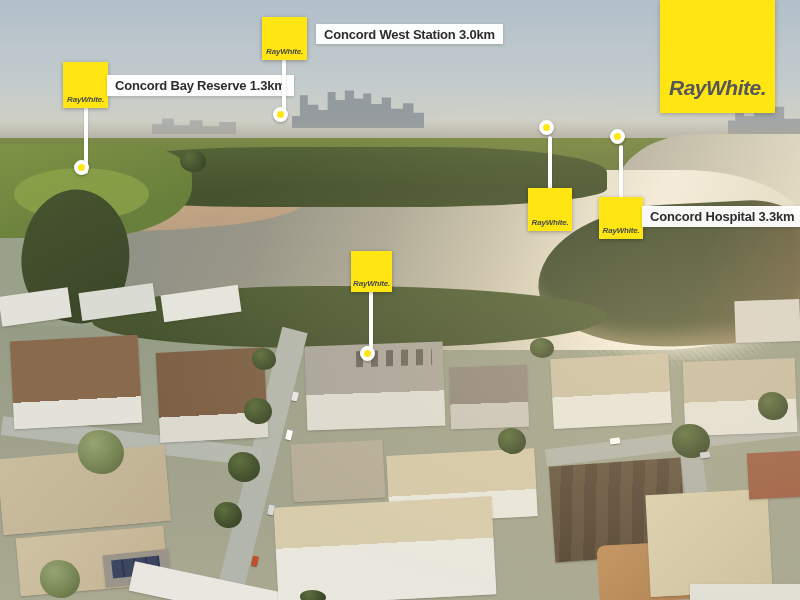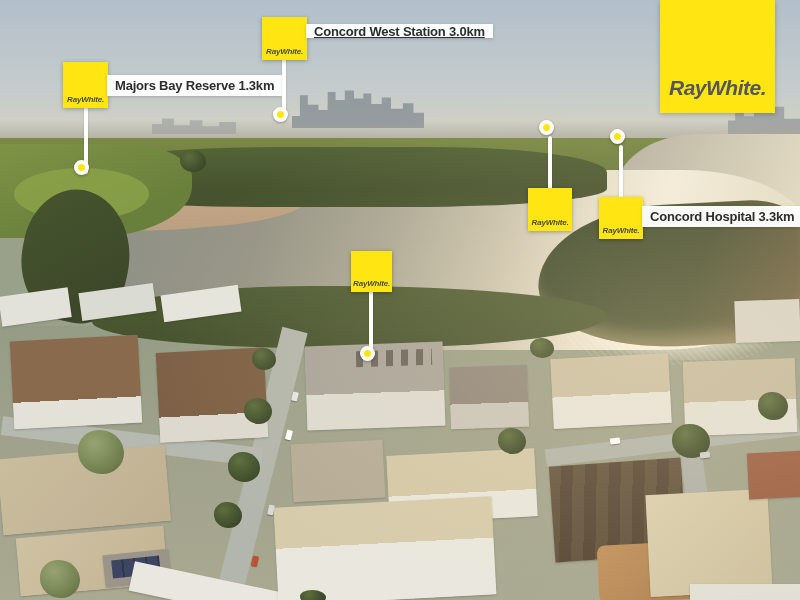--- a/index.html
+++ b/index.html
@@ -95,21 +95,21 @@
 
   
   .m-majors .stem{left:84px;top:104px;height:70px;}
   .m-majors .dot{left:74px;top:160px;}
   .m-majors .pin{left:63px;top:62px;width:45px;height:46px;}
   .m-majors .bar{left:107px;top:75px;height:21px;}
 
   .m-station .stem{left:282px;top:55px;height:66px;}
   .m-station .dot{left:273px;top:107px;}
   .m-station .pin{left:262px;top:17px;width:45px;height:43px;}
-  .m-station .bar{left:306px;top:24px;height:14px;text-decoration:underline;}
+  .m-station .bar{left:316px;top:24px;height:20px;}
 
   .m-school .stem{left:548px;top:136px;height:56px;}
   .m-school .dot{left:539px;top:120px;}
   .m-school .pin{left:528px;top:188px;width:44px;height:43px;}
 
   .m-hospital .stem{left:619px;top:145px;height:56px;}
   .m-hospital .dot{left:610px;top:129px;}
   .m-hospital .pin{left:599px;top:197px;width:44px;height:42px;}
   .m-hospital .bar{left:642px;top:206px;height:21px;}
 
@@ -198,21 +198,21 @@
   <div class="car" style="left:700px;top:452px;width:10px;height:6px;background:#d0d0d0;transform:rotate(-7deg);"></div>
 
   <div class="warm"></div>
 
   <div class="marker m-majors">
     <div class="stem"></div>
     <div class="dot"></div>
     <div class="pin">
       <span>RayWhite.</span>
     </div>
-    <div class="bar">Majors Bay Reserve 1.3km</div>
+    <div class="bar">Concord Bay Reserve 1.3km</div>
   </div>
 
   <div class="marker m-station">
     <div class="stem"></div>
     <div class="dot"></div>
     <div class="pin">
       <span>RayWhite.</span>
     </div>
     <div class="bar">Concord West Station 3.0km</div>
   </div>

